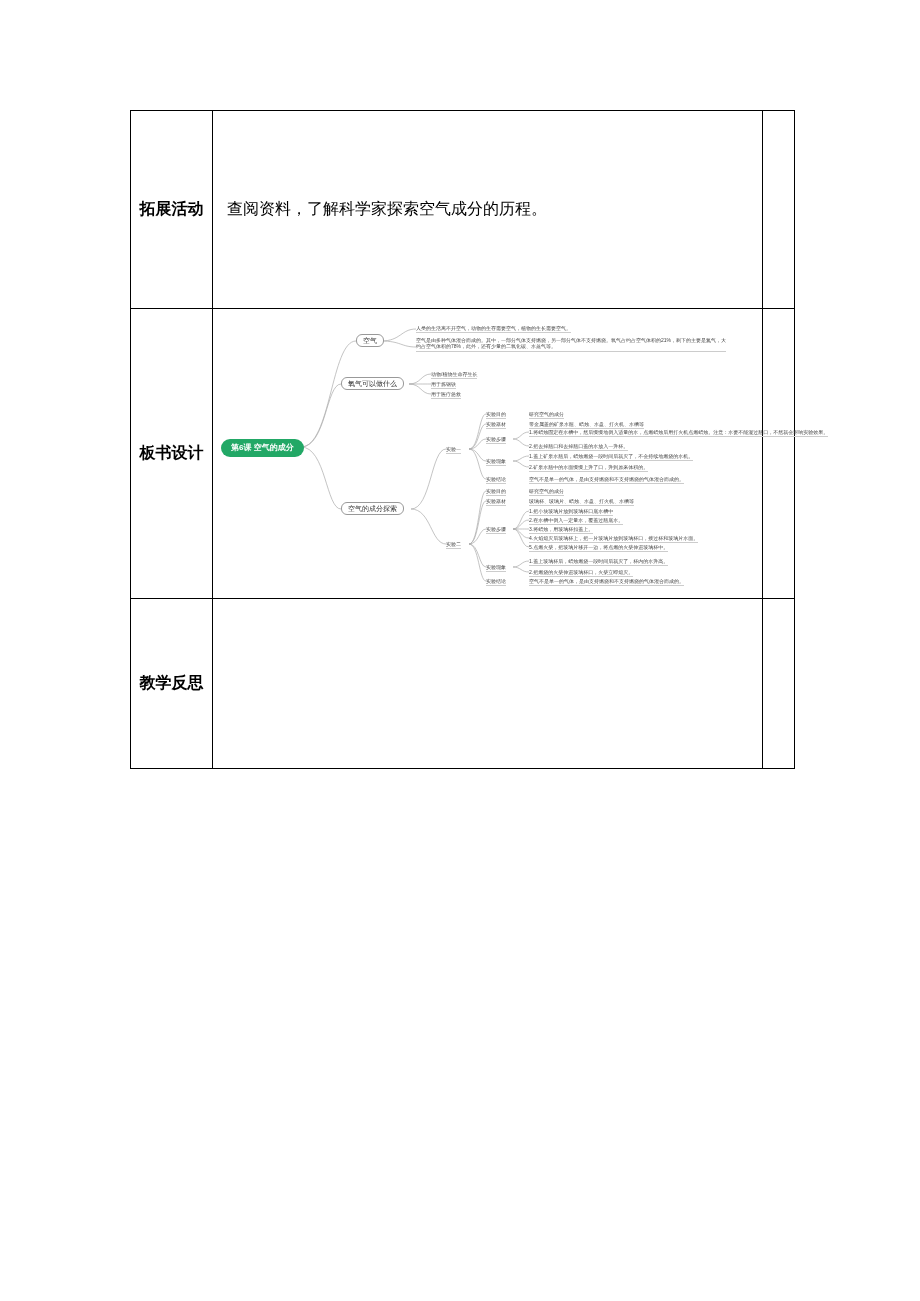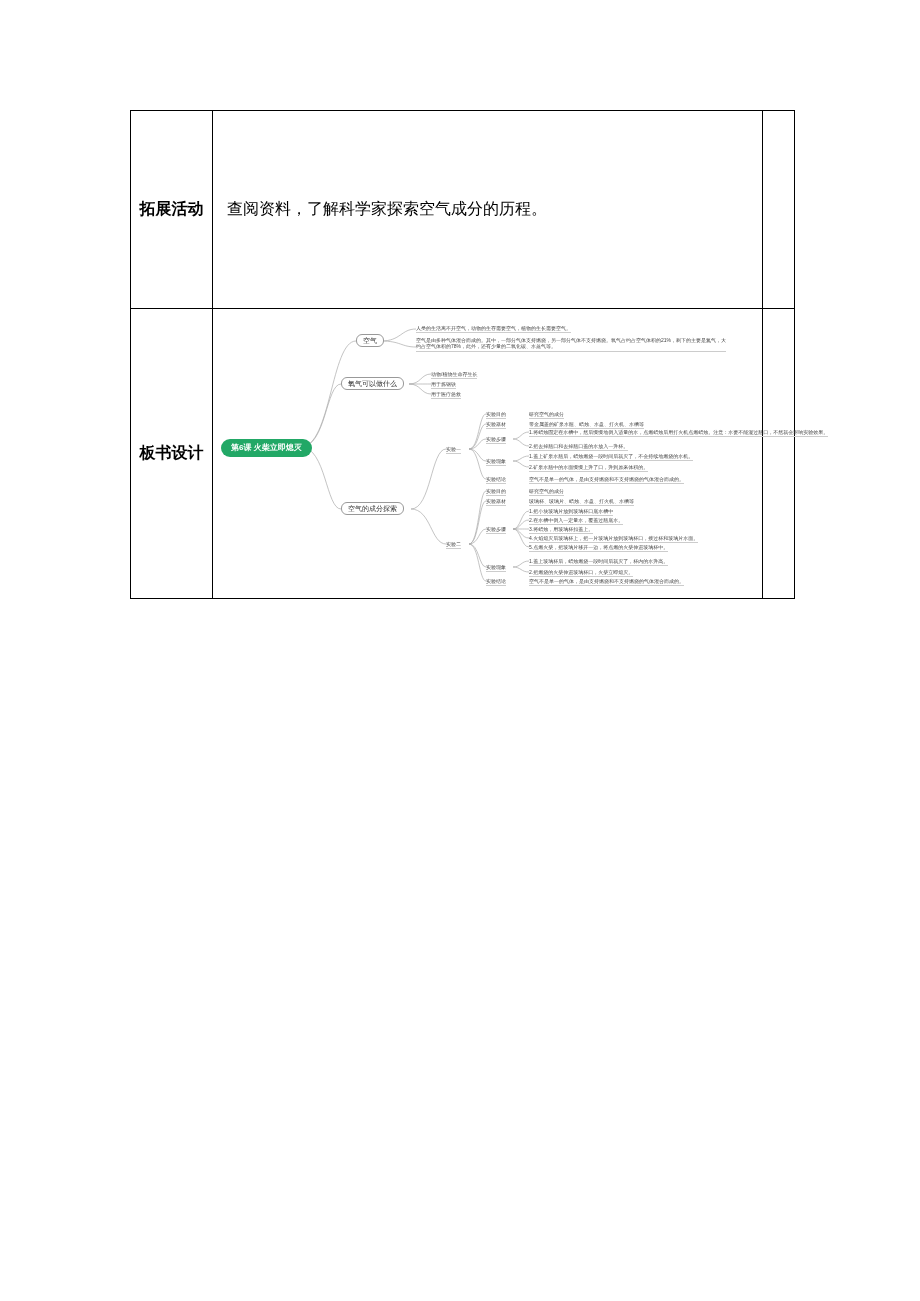--- a/index.html
+++ b/index.html
@@ -153,21 +153,21 @@
             <path d="M 292 210 C 300 210, 300 192, 308 192"></path>
             <path d="M 292 210 C 300 210, 300 201, 308 201"></path>
             <path d="M 292 210 C 300 210, 300 210, 308 210"></path>
             <path d="M 292 210 C 300 210, 300 219, 308 219"></path>
             <path d="M 292 210 C 300 210, 300 228, 308 228"></path>
 
             <path d="M 292 248 C 300 248, 300 242, 308 242"></path>
             <path d="M 292 248 C 300 248, 300 253, 308 253"></path>
           </svg>
 
-          <div class="root">第6课 火柴立即熄灭</div>
+          <div class="root">第6课 空气的成分</div>
 
           <div class="node" style="left:135px; top:15px;">空气</div>
           <div class="leaf" style="left:195px; top:6px;">人类的生活离不开空气，动物的生存需要空气，植物的生长需要空气。</div>
           <div class="leaf" style="left:195px; top:18px; max-width:310px; white-space:normal;">空气是由多种气体混合而成的。其中，一部分气体支持燃烧，另一部分气体不支持燃烧。氧气占约占空气体积的21%，剩下的主要是氮气，大约占空气体积的78%，此外，还有少量的二氧化碳、水蒸气等。</div>
 
           <div class="node" style="left:120px; top:58px;">氧气可以做什么</div>
           <div class="leaf" style="left:210px; top:52px;">动物/植物生命存生长</div>
           <div class="leaf" style="left:210px; top:62px;">用于炼钢铁</div>
           <div class="leaf" style="left:210px; top:72px;">用于医疗急救</div>
 
@@ -200,15 +200,22 @@
           <div class="leaf" style="left:308px; top:225px;">5.点燃火柴，把玻璃片移开一边，将点燃的火柴伸进玻璃杯中。</div>
           <div class="leaf" style="left:265px; top:245px;">实验现象</div>
           <div class="leaf" style="left:308px; top:239px;">1.盖上玻璃杯后，蜡烛燃烧一段时间后就灭了，杯内的水升高。</div>
           <div class="leaf" style="left:308px; top:250px;">2.把燃烧的火柴伸进玻璃杯口，火柴立即熄灭。</div>
           <div class="leaf" style="left:265px; top:259px;">实验结论</div>
           <div class="leaf" style="left:308px; top:259px;">空气不是单一的气体，是由支持燃烧和不支持燃烧的气体混合而成的。</div>
         </div>
       </td>
       <td class="empty-cell"></td>
     </tr>
+    <tr class="row3">
+      <td class="label-cell">
+        <span>教学反思</span>
+      </td>
+      <td class="content-cell"></td>
+      <td class="empty-cell"></td>
+    </tr>
   </tbody>
     </table>
 </div>
 
 </body></html>

